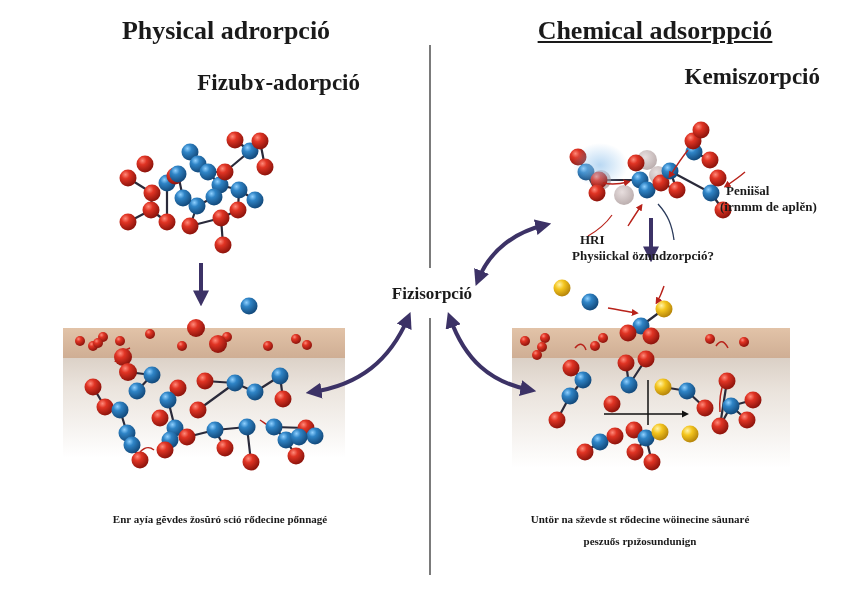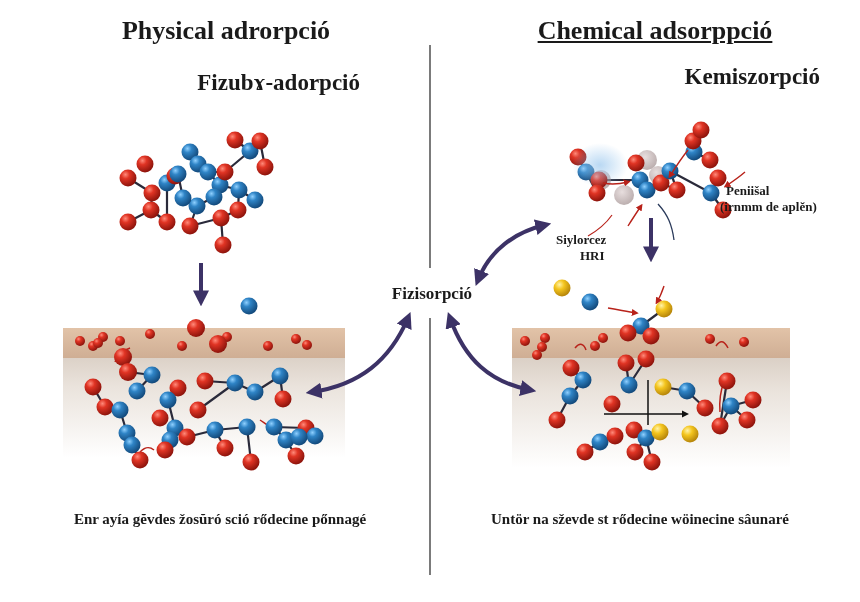--- a/index.html
+++ b/index.html
@@ -1,20 +1,20 @@
 <!DOCTYPE html>
 <html><head>
 <meta charset="utf-8">
 <style>
   html,body{margin:0;padding:0;background:#ffffff;}
   body{width:860px;height:602px;position:relative;overflow:hidden;font-family:"Liberation Serif","DejaVu Serif",serif;color:#1a1a1a;}
   .t{position:absolute;font-weight:bold;white-space:nowrap;text-align:center;}
   .title{font-size:26px;}
   .subtitle{font-size:23px;text-align:right;}
-  .caption{font-size:15px;line-height:22px;}
+  .caption{font-size:11px;line-height:22px;}
   .label{font-size:13px;line-height:16px;}
   svg{position:absolute;left:0;top:0;}
 </style>
 </head>
 <body>
 
 <svg width="860" height="602" viewBox="0 0 860 602">
   <defs>
     <radialGradient id="gRed" cx="35%" cy="30%" r="70%">
       <stop offset="0%" stop-color="#ff8a7a"></stop>
@@ -330,25 +330,26 @@
 
 <div class="t title" style="left:490px;top:16px;width:330px;text-decoration:underline;">Chemical adsorppció</div>
 <div class="t subtitle" style="left:490px;top:64px;width:330px;">Kemiszorpció</div>
 
 <div class="t label" style="left:720px;top:138px;text-align:left;margin-top:45px;">
   <div style="padding-left:6px;">Peniišal</div>
   <div>(irnmm de aplĕn)</div>
 </div>
 
 <div class="t label" style="left:556px;top:232px;text-align:left;">
-  <div>Siylorcez</div>
   <div style="padding-left:24px;">HRI</div>
+  <div style="padding-left:16px;">Physiickal  öznndzorpció?</div>
 </div>
 
 <div class="t" style="left:372px;top:284px;width:120px;font-size:17px;">Fizisorpció</div>
 
 <div class="t caption" style="left:20px;top:508px;width:400px;">
   <div>Enr ayía gĕvdes žosŭró sció rődecine pőnnagé</div>
 </div>
 
 <div class="t caption" style="left:450px;top:508px;width:380px;">
   <div>Untör na sževde st rődecine wöinecine sâunaré</div>
+  <div>peszuős rpıžosundunign</div>
 </div>
 
 </body></html>

